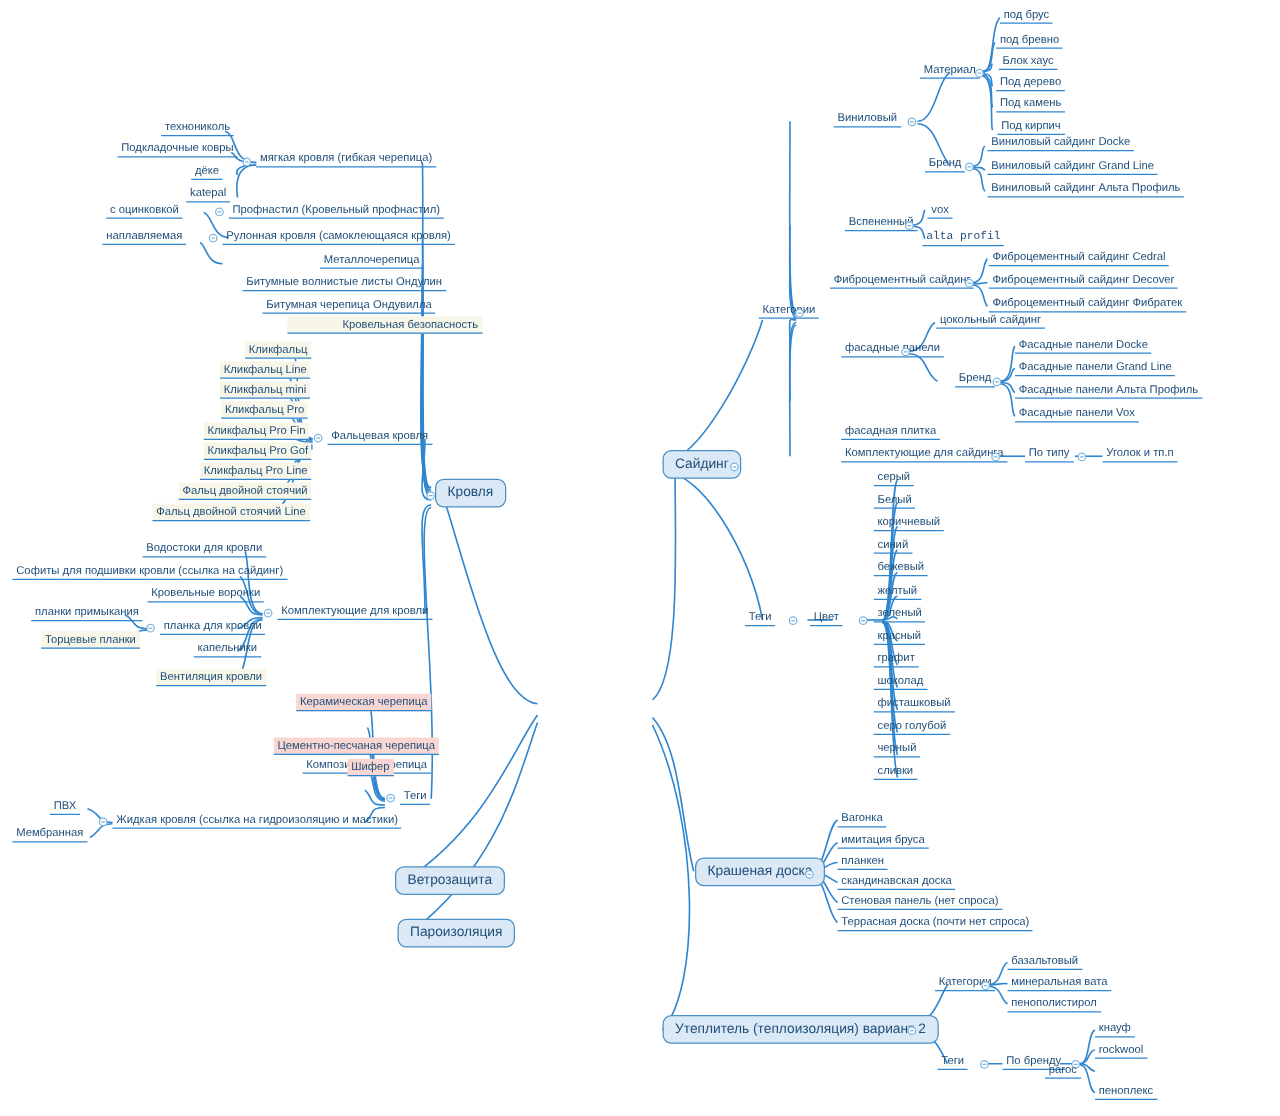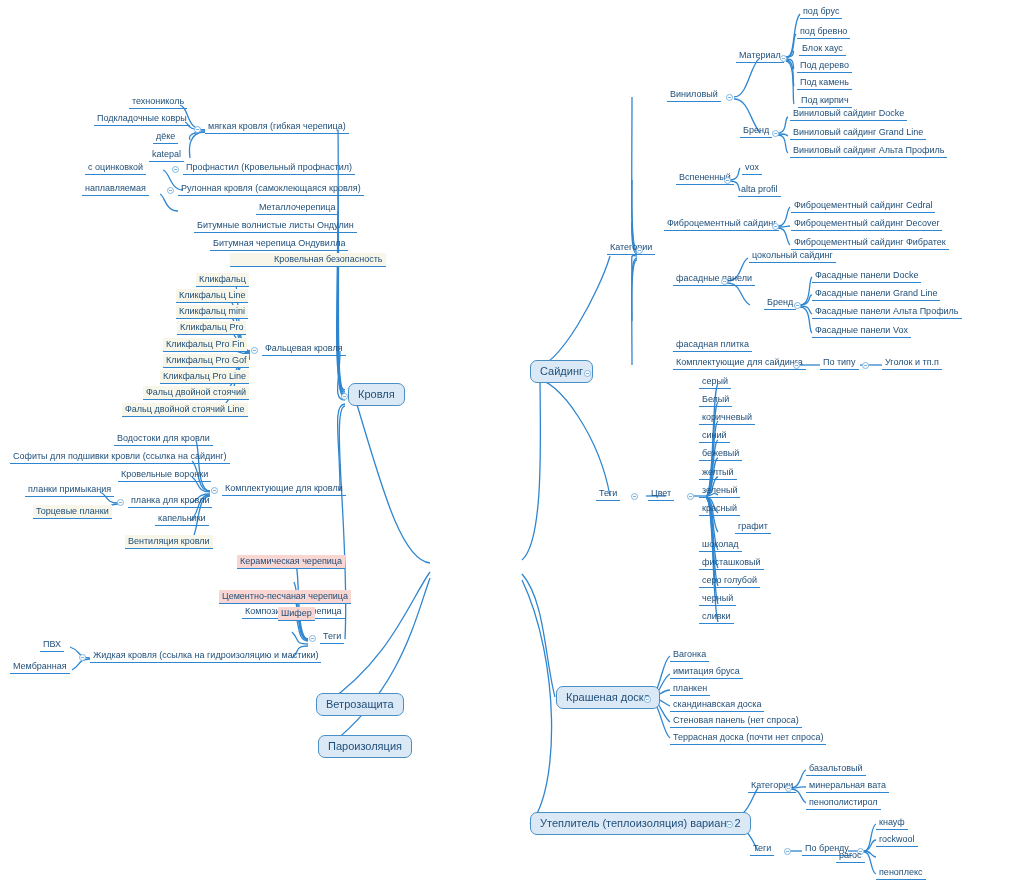--- a/index.html
+++ b/index.html
@@ -266,21 +266,21 @@
 
   <div class="mid" style="left:740px;top:124px;">Бренд</div>
   <div class="tog" style="left:772px;top:130px;"></div>
   <div class="leaf plain" style="left:790px;top:107px;">Виниловый сайдинг Docke</div>
   <div class="leaf plain" style="left:790px;top:126px;">Виниловый сайдинг Grand Line</div>
   <div class="leaf plain" style="left:790px;top:144px;">Виниловый сайдинг Альта Профиль</div>
 
   <div class="mid" style="left:676px;top:171px;">Вспененный</div>
   <div class="tog" style="left:724px;top:177px;"></div>
   <div class="leaf plain" style="left:742px;top:161px;">vox</div>
-  <div class="leaf plain" style="left:738px;top:183px;">alta profil</div>
+  <div class="leaf plain" style="left:738px;top:183px;font-family:Liberation Mono, monospace;">alta profil</div>
 
   <div class="mid" style="left:664px;top:217px;">Фиброцементный сайдинг</div>
   <div class="tog" style="left:772px;top:223px;"></div>
   <div class="leaf plain" style="left:791px;top:199px;">Фиброцементный сайдинг Cedral</div>
   <div class="leaf plain" style="left:791px;top:217px;">Фиброцементный сайдинг Decover</div>
   <div class="leaf plain" style="left:791px;top:236px;">Фиброцементный сайдинг Фибратек</div>
 
   <div class="mid" style="left:673px;top:272px;">фасадные панели</div>
   <div class="tog" style="left:721px;top:278px;"></div>
   <div class="leaf plain" style="left:749px;top:249px;">цокольный сайдинг</div>
@@ -306,21 +306,21 @@
   <div class="tog" style="left:687px;top:493px;"></div>
 
   <div class="leaf plain" style="left:699px;top:375px;">серый</div>
   <div class="leaf plain" style="left:699px;top:393px;">Белый</div>
   <div class="leaf plain" style="left:699px;top:411px;">коричневый</div>
   <div class="leaf plain" style="left:699px;top:429px;">синий</div>
   <div class="leaf plain" style="left:699px;top:447px;">бежевый</div>
   <div class="leaf plain" style="left:699px;top:466px;">желтый</div>
   <div class="leaf plain" style="left:699px;top:484px;">зеленый</div>
   <div class="leaf plain" style="left:699px;top:502px;">красный</div>
-  <div class="leaf plain" style="left:699px;top:520px;margin-left:36px;">графит</div>
+  <div class="leaf plain" style="left:699px;top:520px;">графит</div>
   <div class="leaf plain" style="left:699px;top:538px;">шоколад</div>
   <div class="leaf plain" style="left:699px;top:556px;">фисташковый</div>
   <div class="leaf plain" style="left:699px;top:574px;">серо голубой</div>
   <div class="leaf plain" style="left:699px;top:592px;">черный</div>
   <div class="leaf plain" style="left:699px;top:610px;">сливки</div>
 
   <div class="leaf plain" style="left:670px;top:648px;">Вагонка</div>
   <div class="leaf plain" style="left:670px;top:665px;">имитация бруса</div>
   <div class="leaf plain" style="left:670px;top:682px;">планкен</div>
   <div class="leaf plain" style="left:670px;top:698px;">скандинавская доска</div>

